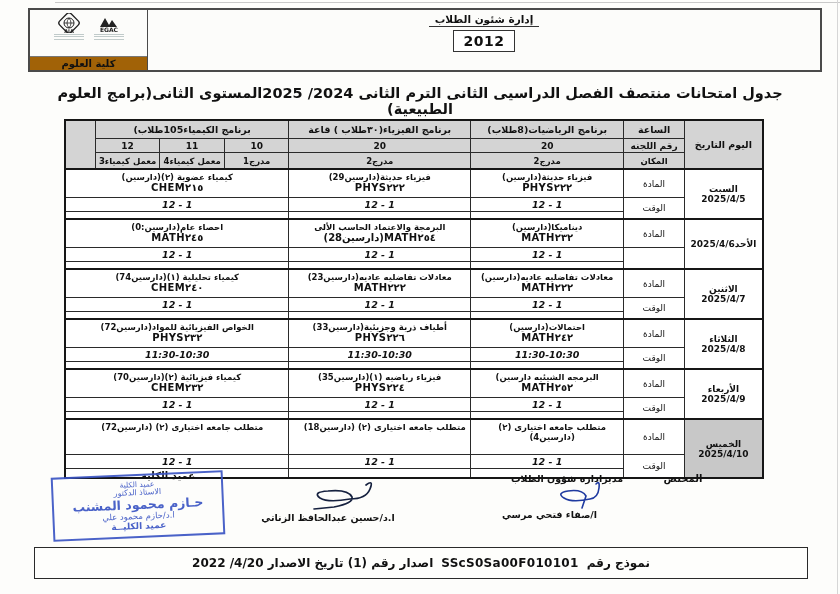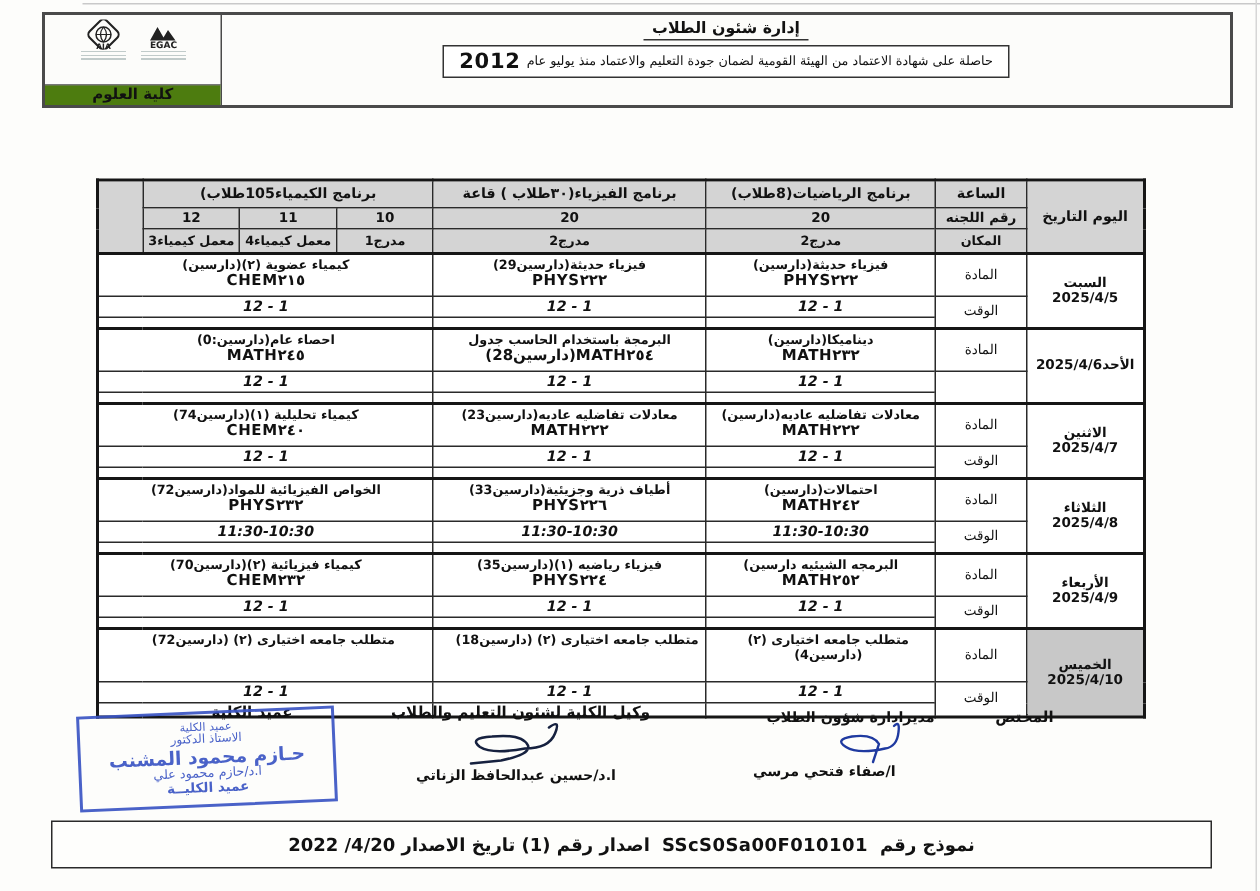--- a/index.html
+++ b/index.html
@@ -18,21 +18,21 @@
   .hdr-uni{width:118px;display:flex;flex-direction:column;align-items:center;justify-content:space-between;padding:2px 0 0;}
   .uni-name{font-size:10px;font-weight:bold;border-top:1.5px solid #777;width:100%;text-align:center;background:#f1f1ee;padding:1px 0;}
   .hdr-center{flex:1;display:flex;flex-direction:column;align-items:center;padding-top:3px;}
   .dept{font-size:10.5px;font-weight:bold;border-bottom:1px solid #333;padding:0 6px 1px;}
   .accr-box{margin-top:3px;border:1.5px solid #333;padding:2px 10px;font-size:8.5px;display:flex;direction:rtl;align-items:center;gap:4px;background:#fff;}
   .accr-year{font-size:14px;font-weight:bold;letter-spacing:.5px;}
   .hdr-fac{width:118px;border-left:none;border-right:1.5px solid #4a4a4a;display:flex;flex-direction:column;justify-content:space-between;align-items:center;padding-top:3px;box-sizing:border-box;}
   .logos{display:flex;gap:6px;align-items:flex-start;}
   .logo-box{width:34px;height:36px;display:flex;flex-direction:column;align-items:center;font-size:5px;}
   .logo-cap{width:30px;height:7px;margin-top:1px;background:repeating-linear-gradient(#9aa,#9aa 1px,transparent 1px,transparent 2.4px);opacity:.6;}
-  .fac-name{font-size:10px;font-weight:bold;width:100%;text-align:center;background:#4d7c0f;border-top:1.5px solid #777;padding:1px 0;}
+  .fac-name{font-size:10px;font-weight:bold;width:100%;text-align:center;background:#a16207;border-top:1.5px solid #777;padding:1px 0;}
 
   
   .title{position:absolute;top:85px;left:40px;width:760px;text-align:center;
          font-size:14.5px;font-weight:bold;direction:rtl;}
 
   
   table.sched{position:absolute;top:119px;left:64px;width:700px;border-collapse:collapse;
               table-layout:fixed;direction:rtl;background:#fff;}
   table.sched th,table.sched td{border:1.2px solid #2a2a2a;text-align:center;vertical-align:middle;
               padding:0 2px;overflow:hidden;}
@@ -80,21 +80,20 @@
 <body>
 
 <div class="page">
   <div class="scan-line-top"></div>
   <div class="scan-line-right"></div>
 
   <div class="hdr">
     <div class="hdr-center">
       <div class="dept">إدارة شئون الطلاب</div>
       <div class="accr-box">
-        <span>حاصلة على شهادة الاعتماد من الهيئة القومية لضمان جودة التعليم والاعتماد منذ يوليو عام</span>
         <span class="accr-year">2012</span>
       </div>
     </div>
     <div class="hdr-fac">
       <div class="logos">
         <div class="logo-box">
           <svg width="26" height="20" viewBox="0 0 26 20">
             <path d="M4 14 L9 5 L13 12 L16 7 L21 14 Z" fill="#222"></path>
             <text x="13" y="19" font-size="6" text-anchor="middle" font-family="DejaVu Sans, sans-serif" font-weight="bold" fill="#222">EGAC</text>
           </svg>
@@ -107,20 +106,21 @@
             <path d="M8 10 H18 M13 5 Q17 10 13 15 M13 5 Q9 10 13 15" fill="none" stroke="#222" stroke-width=".8"></path>
             <text x="13" y="19.5" font-size="5" text-anchor="middle" font-family="DejaVu Sans, sans-serif" font-weight="bold" fill="#222">AJA</text>
           </svg>
           <div class="logo-cap"></div>
         </div>
       </div>
       <div class="fac-name">كلية العلوم</div>
     </div>
   </div>
 
+  <div class="title">جدول امتحانات منتصف الفصل الدراسيى الثانى الترم الثانى  2024/ 2025المستوى الثانى(برامج العلوم الطبيعية)</div>
 
   <table class="sched">
     <colgroup>
       <col style="width:78px">
         <col style="width:60px">
         <col style="width:152px">
         <col style="width:180px">
       <col style="width:64px">
         <col style="width:64px">
         <col style="width:64px">
@@ -185,21 +185,21 @@
 
     <tbody class="grp">
       <tr class="r-subj">
         <td class="day" rowspan="3">الأحد2025/4/6</td>
         <td class="lbl">المادة</td>
         <td class="subj">
           <div class="sname">ديناميكا(دارسين)</div>
           <div class="scode" dir="ltr">MATH٢٣٢</div>
         </td>
         <td class="subj">
-          <div class="sname">البرمجة باستخدام الحاسب جدول</div>
+          <div class="sname">البرمجة والاعتماد الحاسب الألى</div>
           <div class="scode">MATH٢٥٤(دارسين28)</div>
         </td>
         <td class="subj" colspan="4">
           <div class="sname">احصاء عام(دارسين:0)</div>
           <div class="scode" dir="ltr">MATH٢٤٥</div>
         </td>
       </tr>
       <tr class="r-time">
         <td class="lbl" rowspan="2"></td>
         <td class="tval">1 - 12</td>
@@ -332,25 +332,24 @@
   </table>
 
   <div class="sig" style="left:648px;top:473px;width:70px;font-size:10px;">المختص</div>
 
   <div class="sig" style="left:502px;top:473px;width:130px;font-size:9.5px;">مديرادارة شؤون الطلاب</div>
   <svg class="sig-svg" style="left:542px;top:478px;" width="72" height="34" viewBox="0 0 72 34">
     <path d="M54 6 Q58 2 57 10 Q56 20 48 21 Q30 25 22 20 Q14 15 26 13 Q40 11 44 18 L40 30" fill="none" stroke="#1f3aa0" stroke-width="1.6" stroke-linecap="round"></path>
   </svg>
   <div class="sig-name" style="left:492px;top:509px;width:115px;">ا/صفاء فتحي مرسي</div>
 
-  <div class="sig" style="left:242px;top:470px;width:210px;font-size:10px;">وكيل الكلية لشئون التعليم والطلاب</div>
   <svg class="sig-svg" style="left:300px;top:477px;" width="86" height="36" viewBox="0 0 86 36">
     <path d="M66 8 Q74 2 70 12 Q66 22 50 22 Q28 26 20 21 Q12 15 28 14 Q48 12 52 20 Q54 26 34 30 L14 32" fill="none" stroke="#16213f" stroke-width="1.7" stroke-linecap="round"></path>
   </svg>
-  <div class="sig-name" style="left:264px;top:512px;width:160px;">ا.د/حسين عبدالحافظ الزناتي</div>
+  <div class="sig-name" style="left:248px;top:512px;width:160px;">ا.د/حسين عبدالحافظ الزناتي</div>
 
   <div class="dean-print">عميد الكلية</div>
   <div class="stamp">
     <div class="s1">عميد الكلية</div>
     <div class="s2">الاستاذ الدكتور</div>
     <div class="s3">حـازم محمود المشنب</div>
     <div class="s4">ا.د/حازم محمود علي</div>
     <div class="s5">عميد الكليــة</div>
   </div>
 

